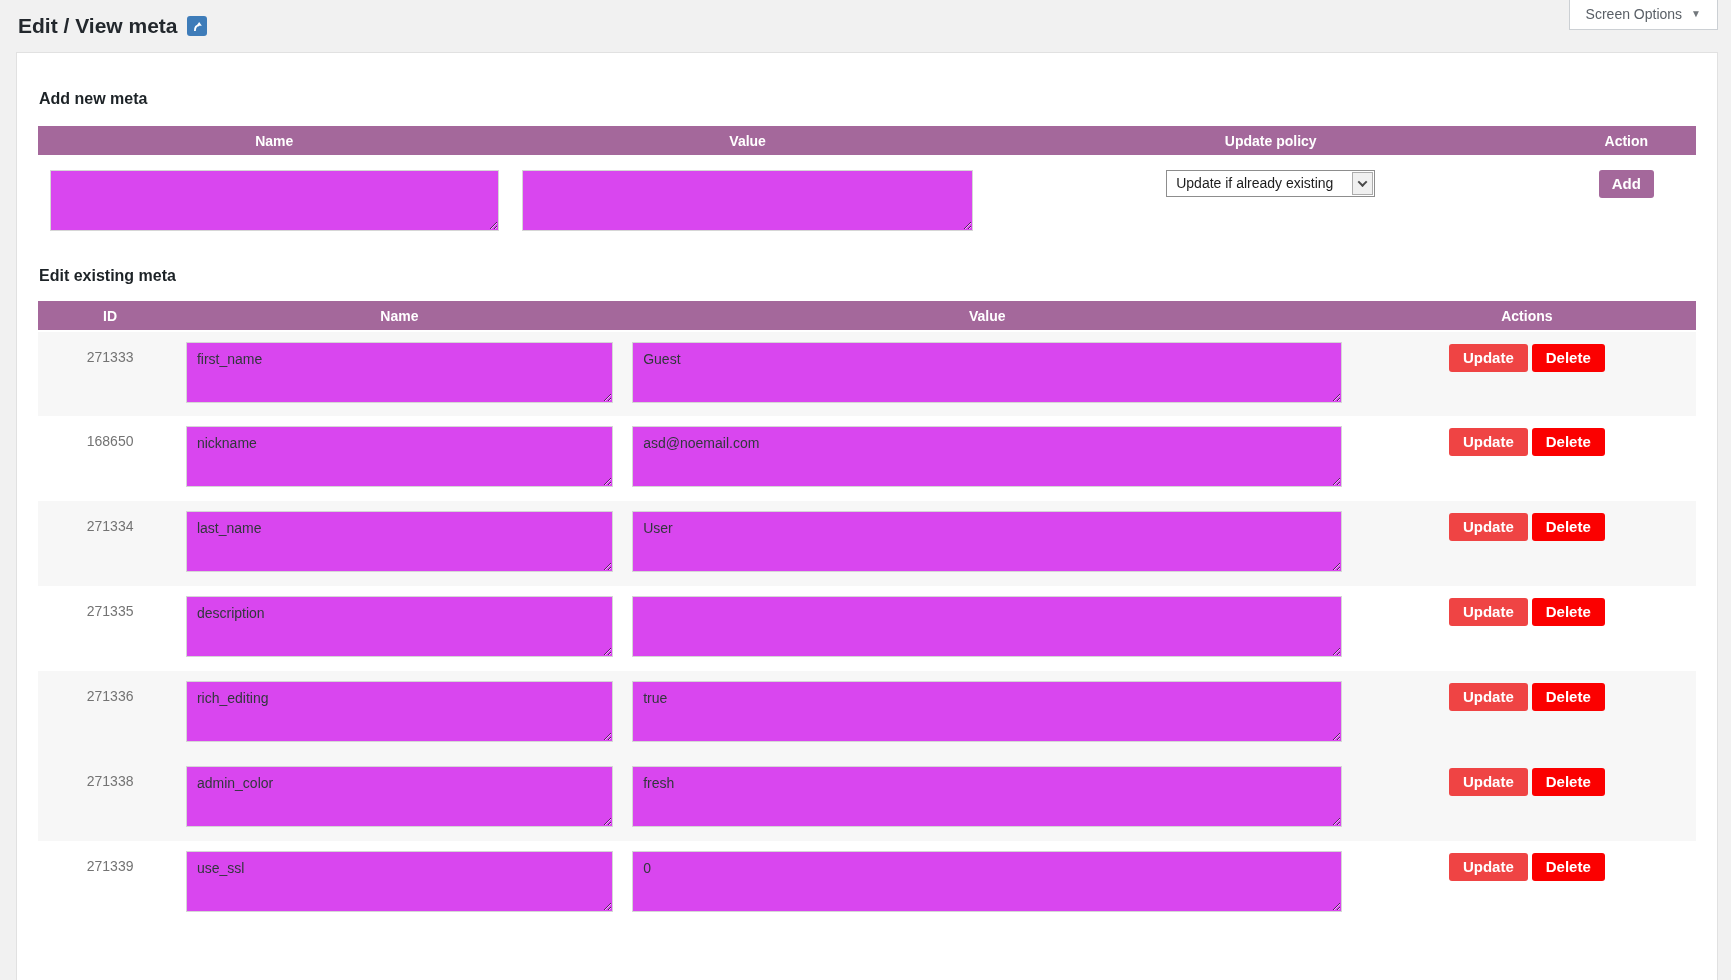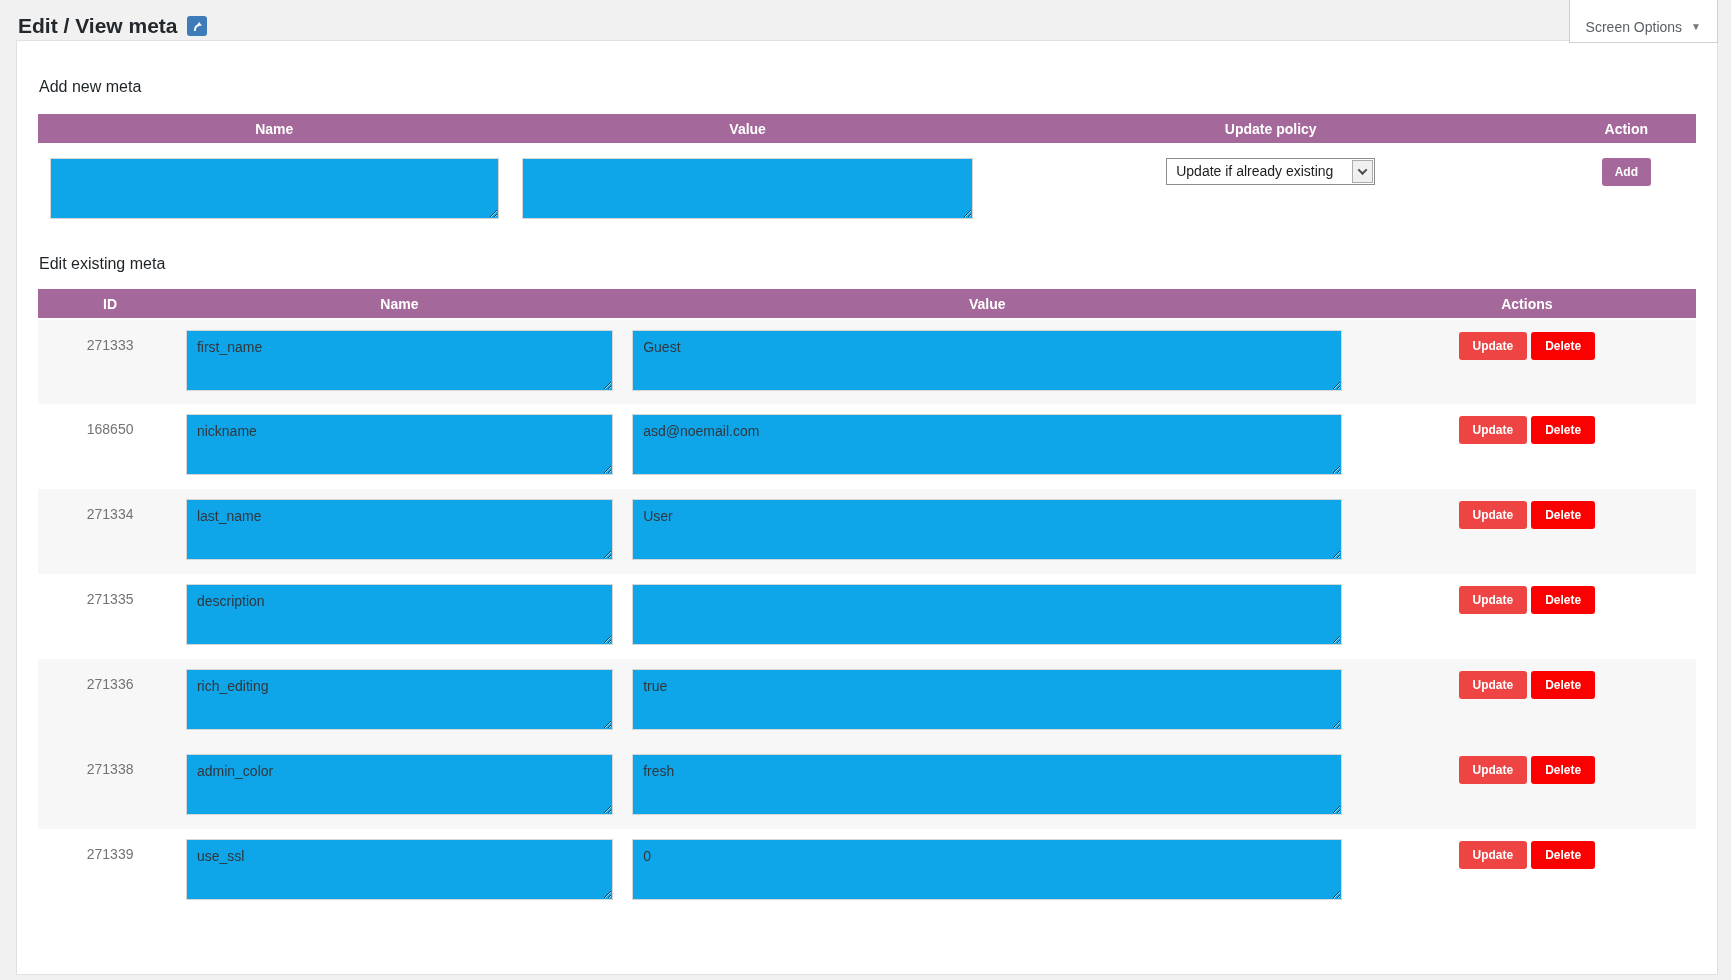--- a/index.html
+++ b/index.html
@@ -4,62 +4,62 @@
 <style>
   * { box-sizing: border-box; }
   html,body { margin:0; padding:0; }
   body {
     width:1731px; height:980px; overflow:hidden; position:relative;
     background:#f1f1f1;
     font-family:"Liberation Sans", sans-serif;
     color:#32373c;
   }
   
-  .topbar { height:40px; padding:15px 0 0 18px; }
+  .topbar { height:52px; padding:15px 0 0 18px; }
   .topbar h1 {
     margin:0; font-size:21px; font-weight:600; color:#23282d;
     display:flex; align-items:center; gap:9px; line-height:22px;
   }
   .badge {
     width:20px; height:20px; border-radius:3px; background:#3e7cb9;
     display:inline-flex; align-items:center; justify-content:center; flex:none;
     cursor:pointer;
   }
   .badge svg { display:block; }
   .screen-options {
     position:absolute; top:0; right:13px;
     background:#fff; border:1px solid #ccd0d4; border-top:none;
-    padding:19px 16px 7px; font-size:14px; color:#595f66;
+    padding:6px 16px 7px; font-size:14px; color:#595f66;
     display:flex; align-items:center; gap:9px; cursor:pointer;
   }
   .so-arrow { font-size:10px; color:#72777c; line-height:1; }
   
   .panel {
     margin:0 13px 0 16px; background:#fff; border:1px solid #e1e1e1;
     padding:0 21px 60px 21px;
   }
-  h2 { font-size:16px; font-weight:400; color:#1d2327; line-height:19px; }
+  h2 { font-size:16px; font-weight:700; color:#1d2327; line-height:19px; }
   h2.add-heading  { margin:0 0 18px 1px; padding-top:36px; }
   h2.edit-heading { margin:22px 0 16px 1px; }
   
   table.meta-table { width:100%; border-collapse:collapse; table-layout:fixed; }
   .meta-table thead th {
     background:#a4689b; color:#fff; font-size:14px; font-weight:700;
     height:30px; text-align:center; padding:0; border-bottom:2px solid #fff;
   }
   .add-table tbody tr { height:88px; background:#fff; }
   .add-table tbody td { vertical-align:top; text-align:center; padding-top:13px; }
   .existing-table tbody tr { height:85px; background:#fff; }
   .existing-table tbody tr.alt { background:#f7f7f7; }
   .existing-table tbody td { vertical-align:top; text-align:center; padding-top:10px; }
   .id-cell { padding-top:17px !important; font-size:14px; color:#737373; }
   .actions-cell { padding-top:12px !important; white-space:nowrap; }
   
   textarea.ta {
-    border:1px solid #d6d6d6; background:#0ea5e9; color:#32373c;
+    border:1px solid #d6d6d6; background:#d946ef; color:#32373c;
     font-family:"Liberation Sans", sans-serif; font-size:14px;
     padding:8px 10px; resize:both; display:inline-block; vertical-align:top;
   }
   .ta-add   { width:95.5%; height:61px; }
   .ta-name  { width:427px;  height:61px; }
   .ta-value { width:710px;  height:61px; }
   .select {
     display:inline-flex; width:209px; height:27px; border:1px solid #8d8d8d;
     background:#fff; align-items:stretch; text-align:left; cursor:pointer;
   }
@@ -70,21 +70,21 @@
   .select-arrow {
     width:21px; margin:1px; background:#f0f0f0; border:1px solid #acacac;
     display:flex; align-items:center; justify-content:center;
   }
   .select-arrow i {
     width:7px; height:7px; border-right:2px solid #4a4a4a; border-bottom:2px solid #4a4a4a;
     transform:rotate(45deg) translate(-1px,-1px); display:block;
   }
   .btn {
     border:none; border-radius:3px; color:#fff; font-weight:700;
-    font-family:"Liberation Sans", sans-serif; font-size:12px;
+    font-family:"Liberation Sans", sans-serif; font-size:15px;
     padding:6px 14px; cursor:pointer; line-height:16px;
   }
   .btn-add    { background:#a4689b; padding:6px 13px; }
   .btn-update { background:#ef4444; margin-right:4px; }
   .btn-delete { background:#fb0000; }
 </style>
 </head>
 <body>
 
 <div class="topbar">

